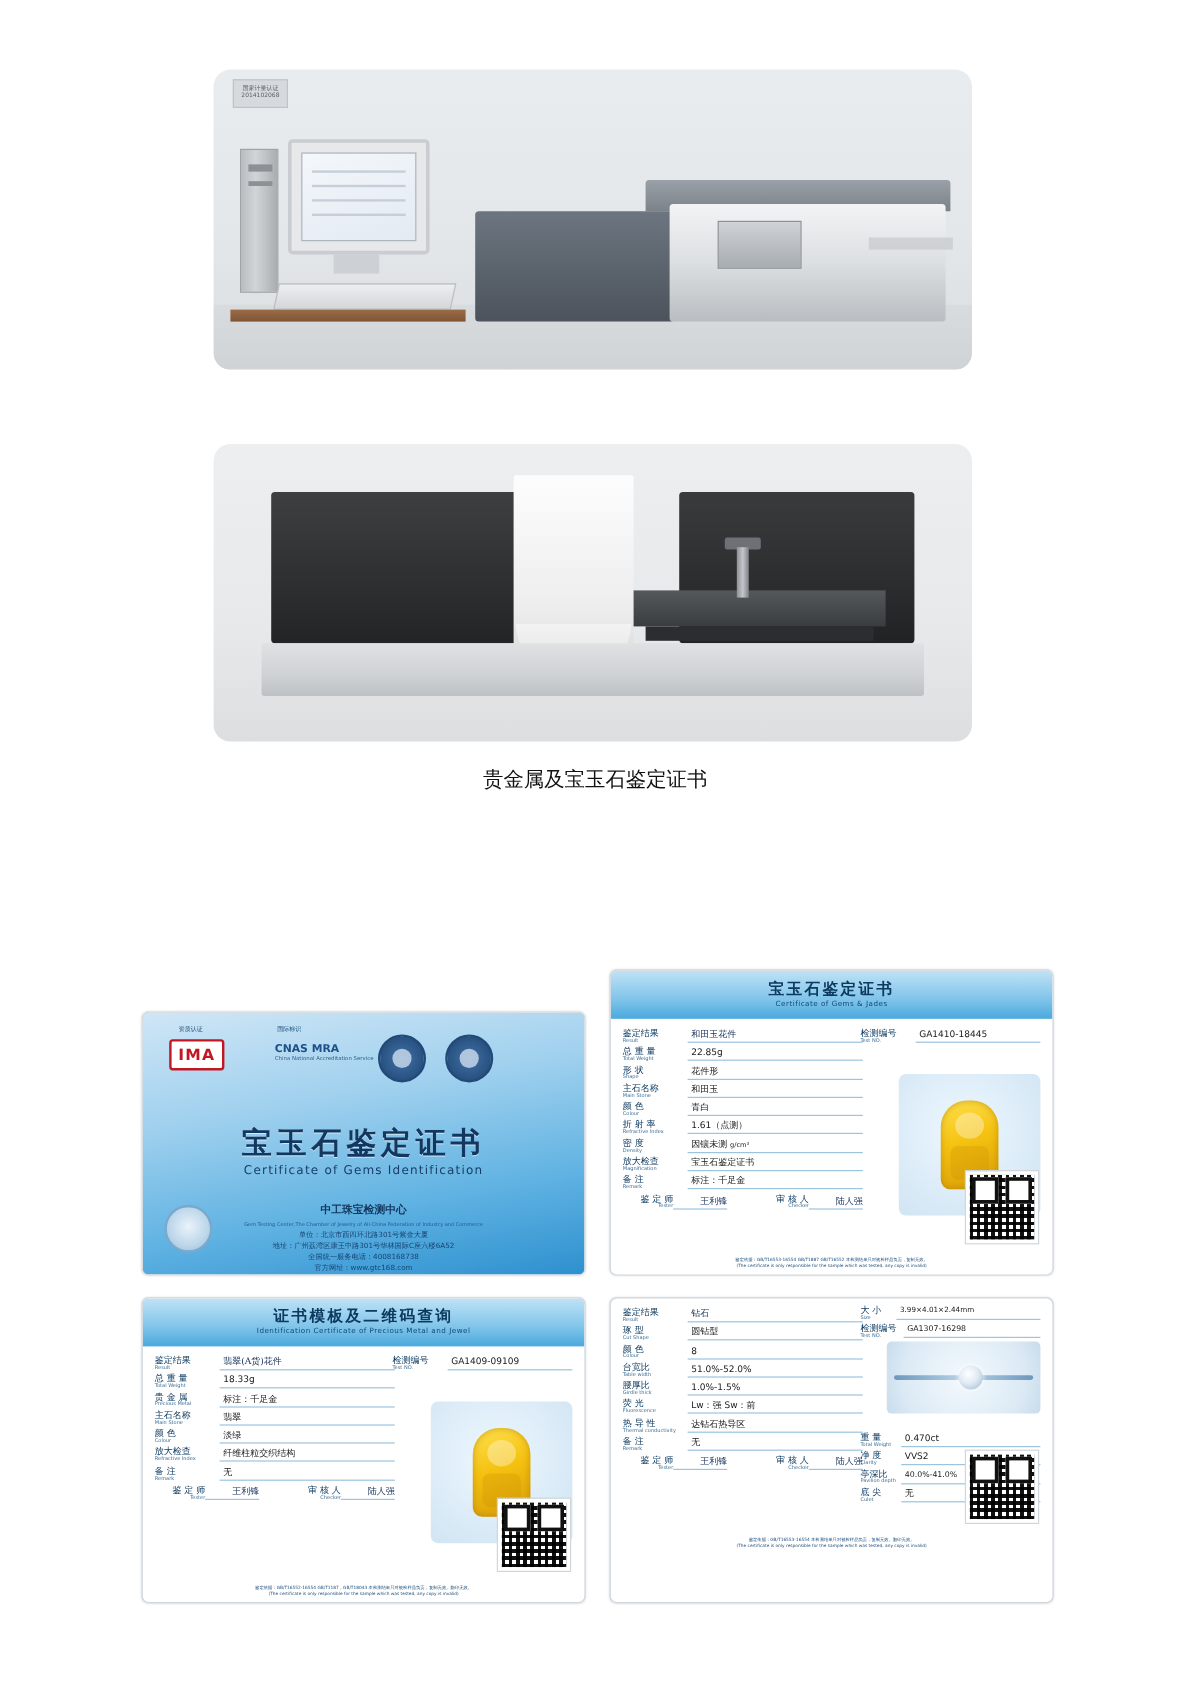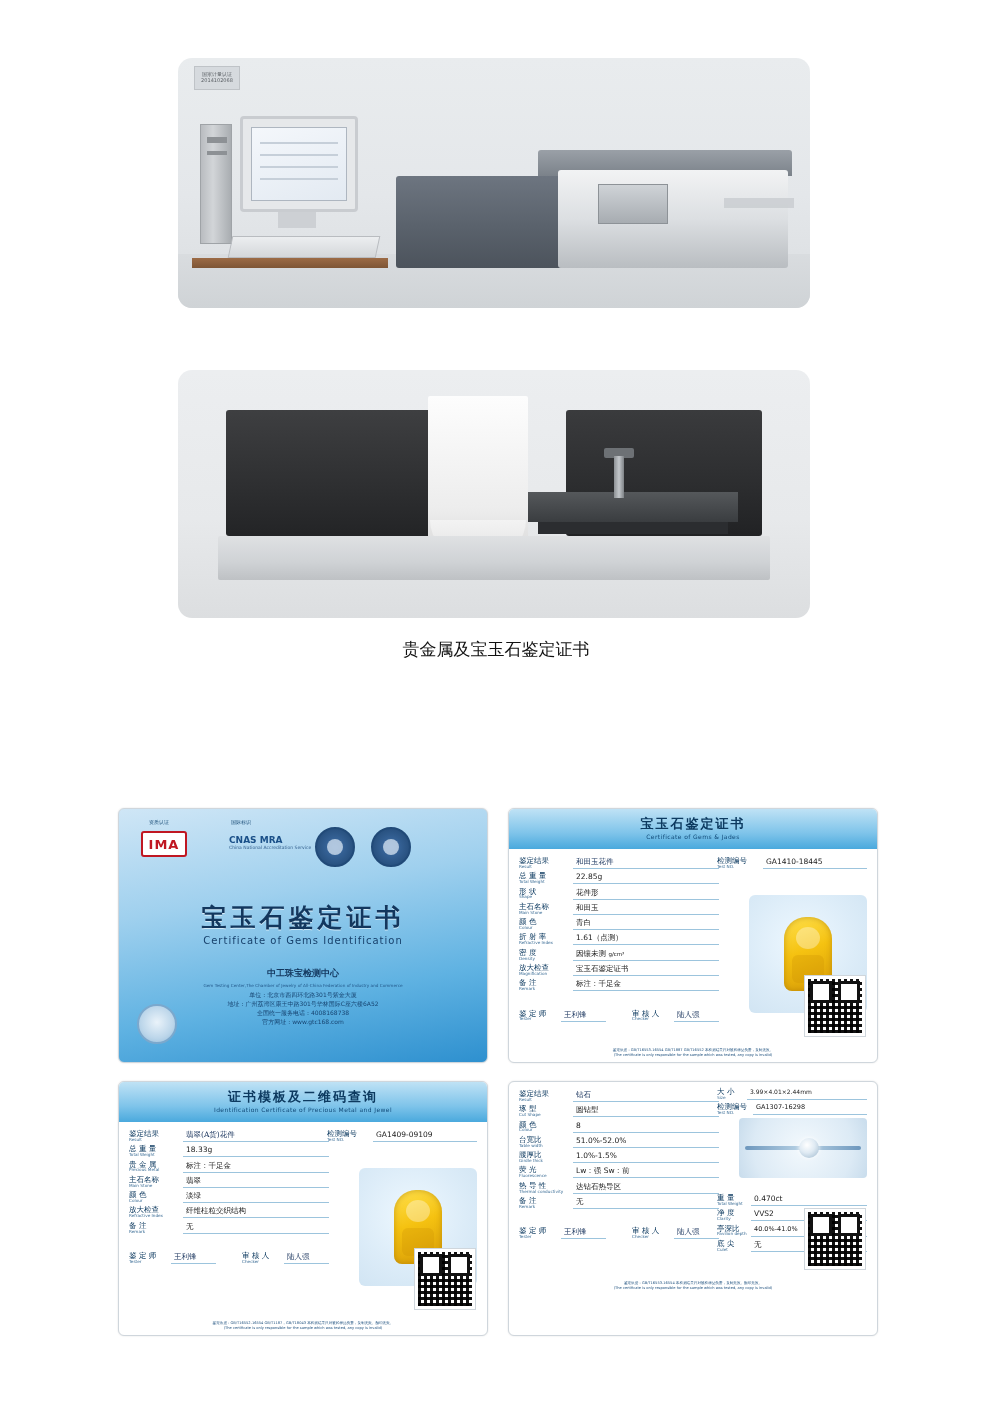--- a/index.html
+++ b/index.html
@@ -181,20 +181,21 @@
     background:#fff;
     border:1px solid #cfd6dc;
     border-radius:6px;
     overflow:hidden;
     box-shadow: 0 0 2px rgba(0,0,0,.12);
   }
 
   
   .certA {
     background: linear-gradient(170deg,#cfe6f6 0%, #9fd0ee 35%, #5fb2e2 70%, #2e90cf 100%);
+    margin-top: 35px;
   }
   .certA .lbl {
     position:absolute; font-size:5px; color:#1b4e78;
   }
   .mabox {
     position:absolute; left:22px; top:22px;
     width:46px; height:26px;
     border:2px solid #c01722; border-radius:3px;
     background:#fff;
     display:flex;align-items:center;justify-content:center;
@@ -319,21 +320,21 @@
     position:absolute; left:6px; top:28px; right:6px; height:4px;
     background: linear-gradient(90deg,#6d97bd,#b9d3e6,#6d97bd);
     border-radius:2px;
   }
   .diamond-photo .stone {
     position:absolute; left:60px; top:20px; width:20px; height:20px;
     background: radial-gradient(circle at 40% 35%, #ffffff 0%, #dfeaf3 45%, #9db8cd 100%);
     border-radius:50%;
     box-shadow:0 0 4px rgba(255,255,255,.9);
   }
-  .sign-row { display:flex; gap:26px; margin-top:18px; }
+  .sign-row { display:flex; gap:26px; margin-top:4px;text-align:right; }
 </style>
 </head>
 <body>
 
 <div class="page">
 
   <div class="photo1">
     <div class="p1-floor"></div>
     <div class="p1-badge">国家计量认证
 2014102068</div>

